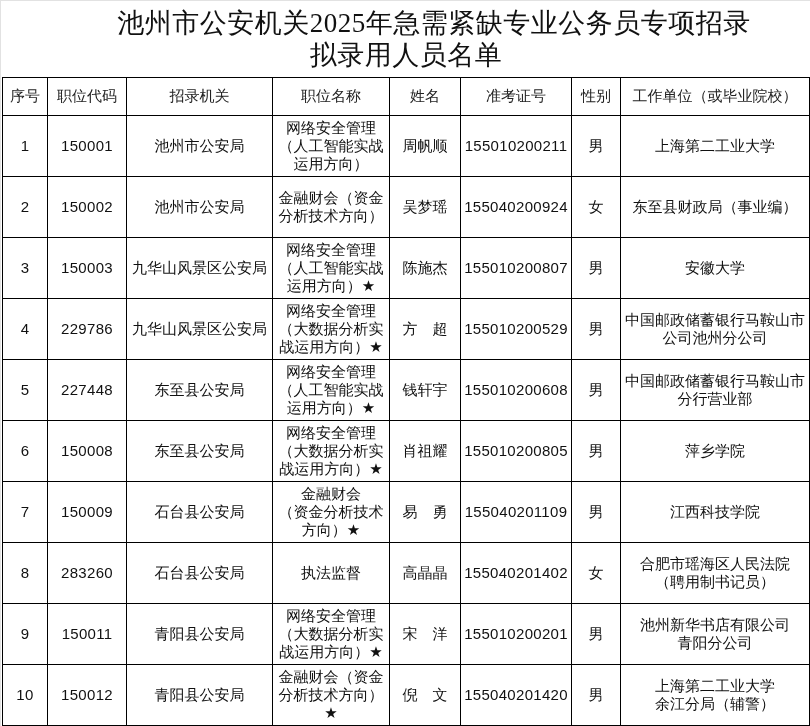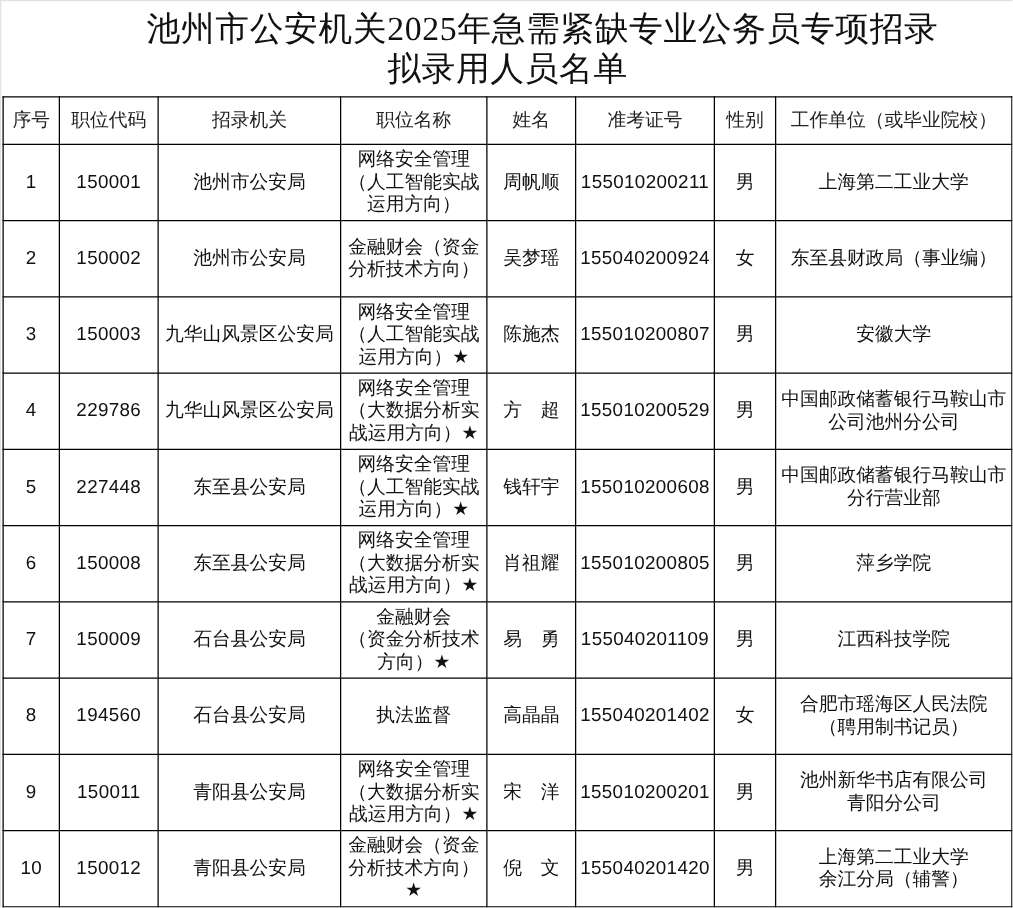--- a/index.html
+++ b/index.html
@@ -142,21 +142,21 @@
       <td class="pos">金融财会
 （资金分析技术
 方向）★</td>
       <td>易　勇</td>
       <td class="num">155040201109</td>
       <td>男</td>
       <td class="unit">江西科技学院</td>
     </tr>
     <tr>
       <td class="num">8</td>
-      <td class="num">194560</td>
+      <td class="num">283260</td>
       <td>石台县公安局</td>
       <td class="pos">执法监督</td>
       <td>高晶晶</td>
       <td class="num">155040201402</td>
       <td>女</td>
       <td class="unit">合肥市瑶海区人民法院
 （聘用制书记员）</td>
     </tr>
     <tr>
       <td class="num">9</td>

